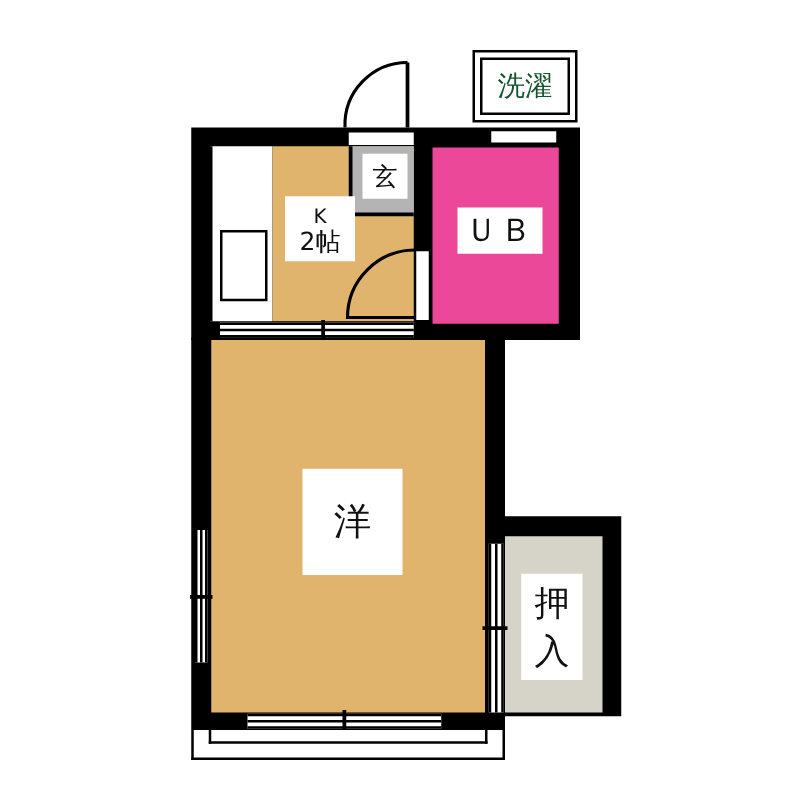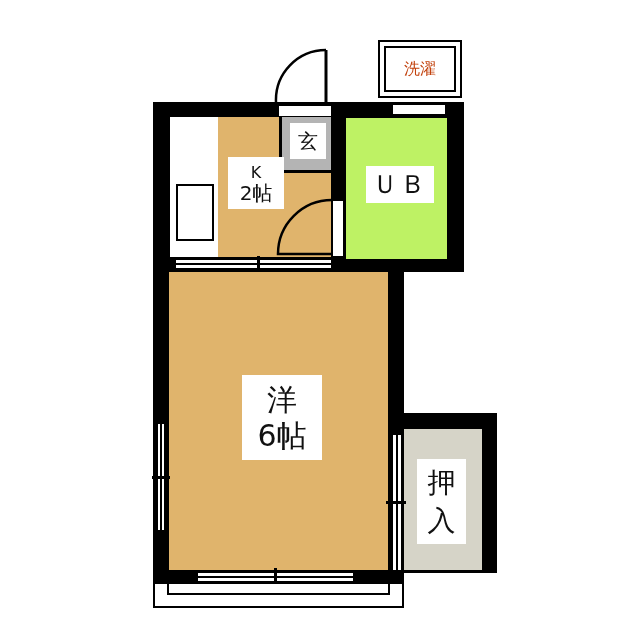--- a/index.html
+++ b/index.html
@@ -1,34 +1,34 @@
 <!DOCTYPE html>
 <html><head>
 <meta charset="utf-8">
 <style>
   html, body { margin:0; padding:0; background:#ffffff; }
   body { width:640px; height:640px; position:relative; overflow:hidden; font-family:"DejaVu Sans", sans-serif; }
   .abs { position:absolute; box-sizing:border-box; }
   .wall { background:#000; }
   .floor-wood { background:#e0b46c; }
-  .floor-bath { background:#bef264; }
+  .floor-bath { background:#ec4899; }
   .floor-closet { background:#d6d4c8; }
   .floor-entry { background:#b4b4b4; }
   .label { background:#fff; color:#111; text-align:center; display:flex; align-items:center; justify-content:center; }
   .win { background:#fff; border-top:2px solid #000; border-bottom:2px solid #000; }
   .win .mid { position:absolute; left:0; right:0; top:50%; height:2px; margin-top:-1px; background:#000; }
   .vwin { background:#fff; border-left:2px solid #000; border-right:2px solid #000; }
   .vwin .mid { position:absolute; top:0; bottom:0; left:50%; width:2px; margin-left:-1px; background:#000; }
 </style>
 </head>
 <body>
 
 <div class="abs" style="left:378px;top:40px;width:84px;height:58px;border:2px solid #000;background:#fff;">
   <div class="abs" style="left:4px;top:4px;right:4px;bottom:4px;border:2px solid #000;display:flex;align-items:center;justify-content:center;">
-    <span style="font-size:16px;color:#c2410c;font-family:Liberation Serif, serif;">洗濯</span>
+    <span style="font-size:22px;color:#14532d;font-family:Liberation Serif, serif;">洗濯</span>
   </div>
 </div>
 
 <svg class="abs" style="left:274px;top:48px;" width="60" height="56" viewBox="0 0 60 56">
   <path d="M52 2 L52 54" stroke="#000" stroke-width="3"></path>
   <path d="M52 2 A50 50 0 0 0 2 54" fill="none" stroke="#000" stroke-width="2.5"></path>
 </svg>
 
 <div class="abs wall" style="left:153px;top:102px;width:311px;height:170px;"></div>
 
@@ -69,21 +69,20 @@
 <div class="abs wall" style="left:153px;top:270px;width:251px;height:315px;"></div>
 <div class="abs floor-wood" style="left:169px;top:272px;width:219px;height:298px;"></div>
 
 <div class="abs vwin" style="left:156px;top:424px;width:10px;height:106px;">
     <div class="mid"></div>
   </div>
 <div class="abs wall" style="left:152px;top:476px;width:18px;height:3px;"></div>
 
 <div class="abs label" style="left:242px;top:375px;width:80px;height:85px;flex-direction:column;line-height:36px;">
   <span style="font-size:30px;">洋</span>
-  <span style="font-size:30px;">6帖</span>
 </div>
 
 <div class="abs wall" style="left:388px;top:413px;width:109px;height:160px;"></div>
 <div class="abs floor-closet" style="left:404px;top:429px;width:78px;height:141px;">
   <div class="abs label" style="left:13px;top:30px;width:49px;height:85px;flex-direction:column;line-height:38px;">
     <span style="font-size:28px;">押</span>
     <span style="font-size:28px;">入</span>
   </div>
 </div>
 <div class="abs vwin" style="left:391px;top:435px;width:12px;height:135px;">

